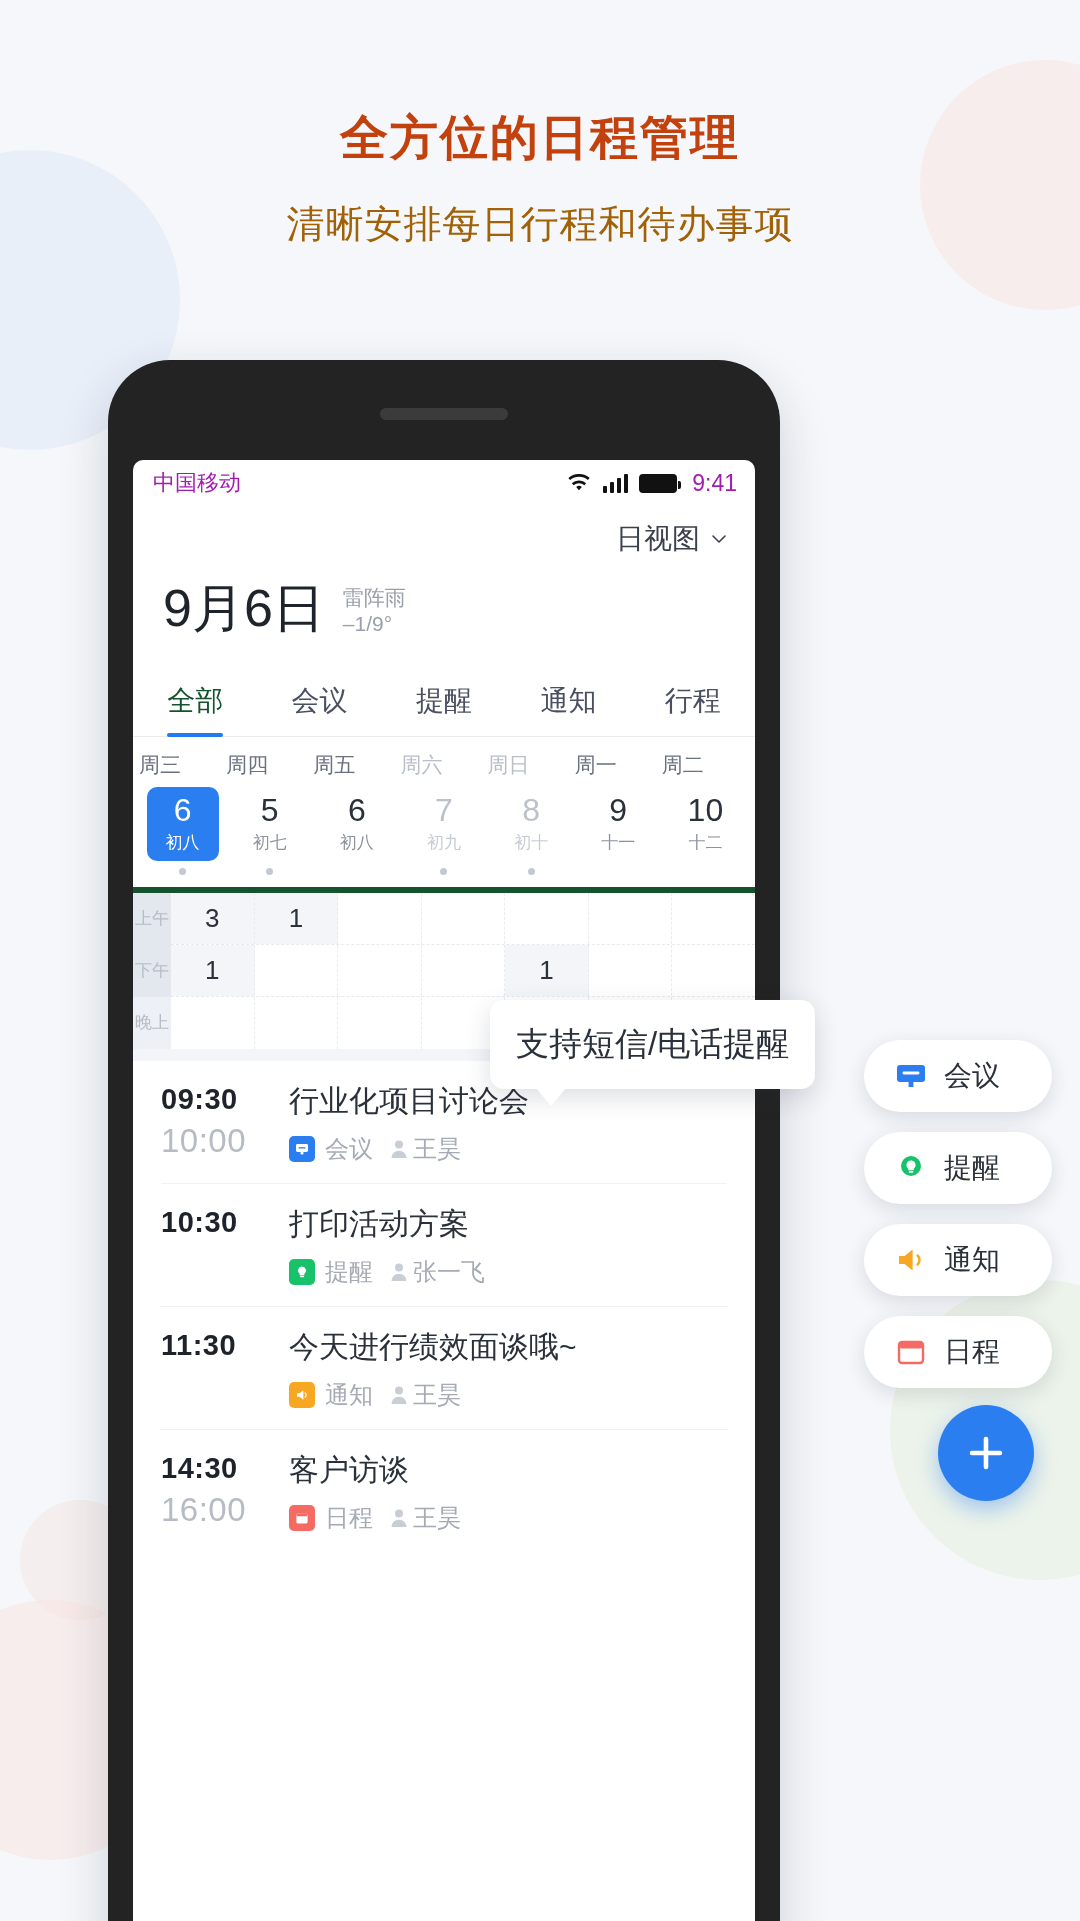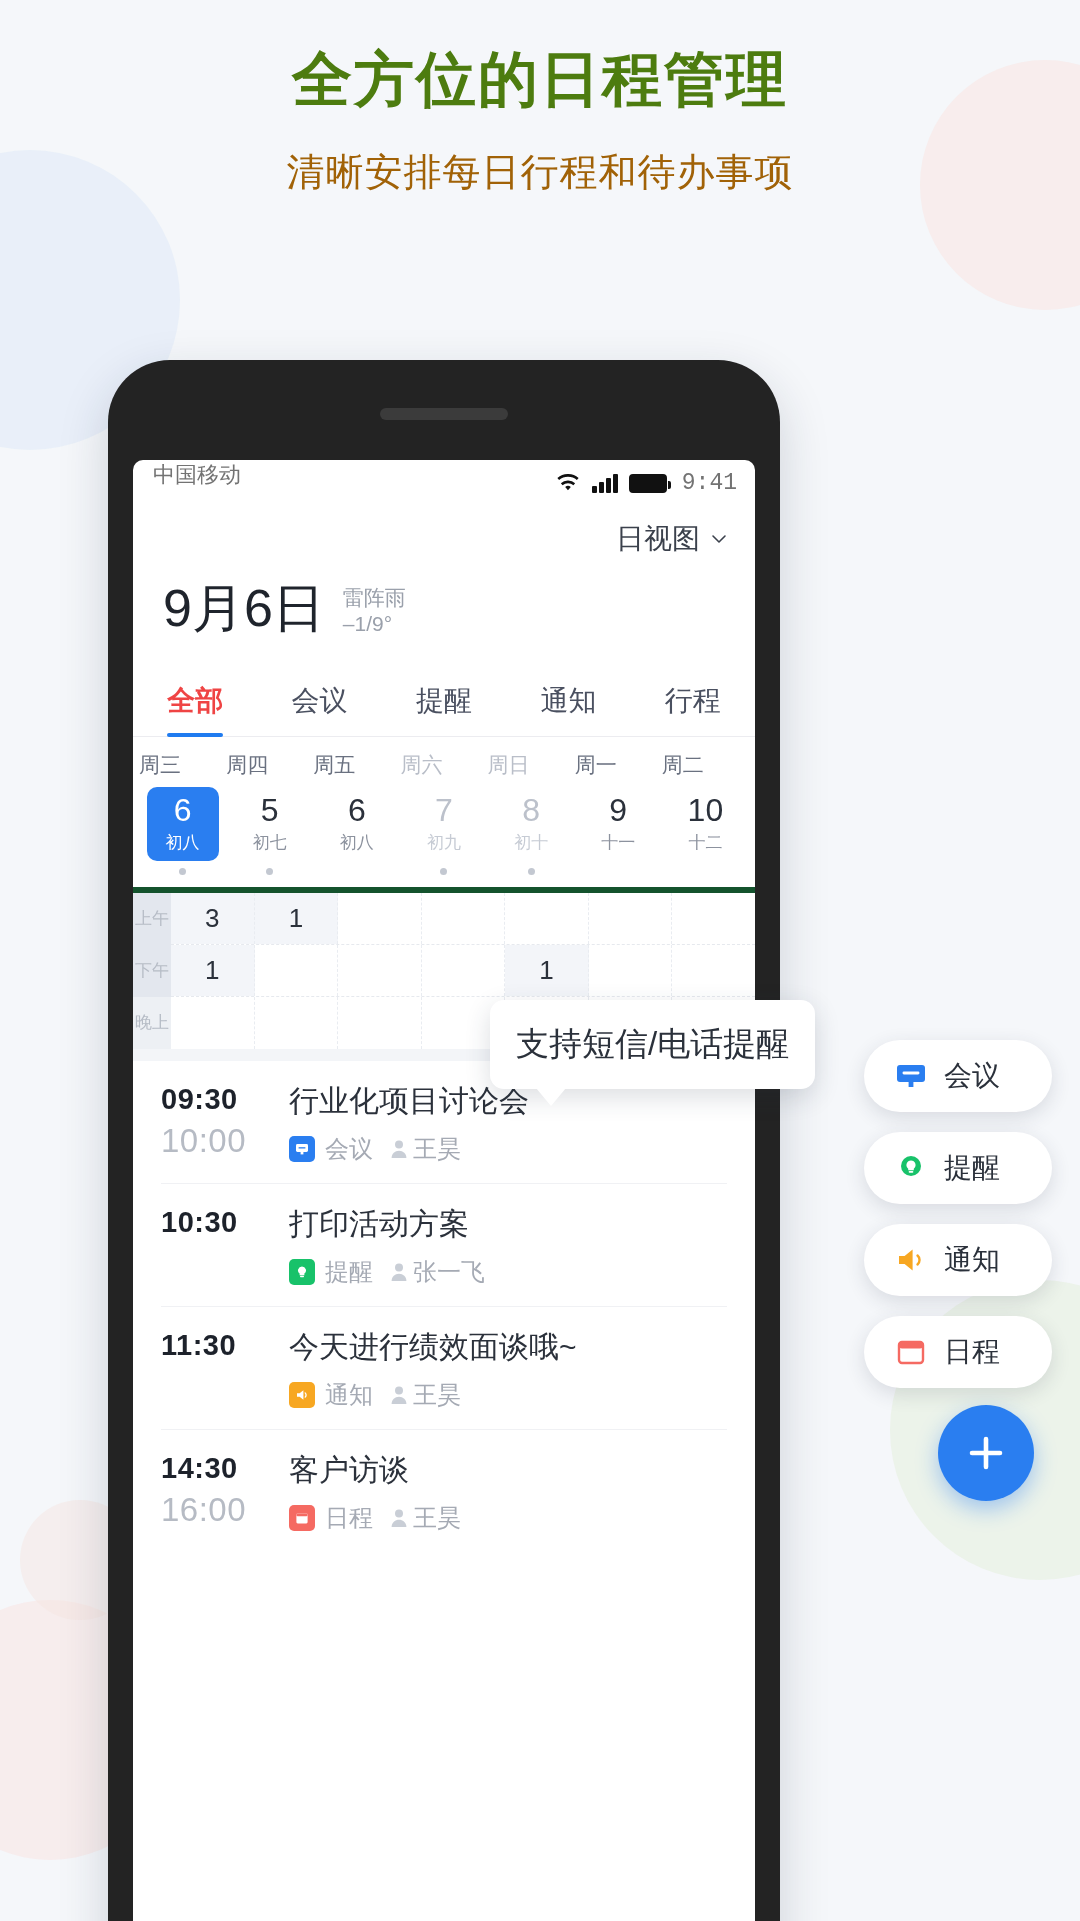--- a/index.html
+++ b/index.html
@@ -15,22 +15,22 @@
   .blob { position: absolute; border-radius: 50%; }
   .blob-left-top   { left: -120px; top: 150px;  width: 300px; height: 300px; background: #dfe9f7; opacity: .55; }
   .blob-right-top  { right: -90px; top: 60px;   width: 250px; height: 250px; background: #fbe3e0; opacity: .5; }
   .blob-right-mid  { right: -110px; top: 1280px; width: 300px; height: 300px; background: #e4efd9; opacity: .5; }
   .blob-left-bot   { left: -80px;  top: 1600px; width: 260px; height: 260px; background: #fbe0dd; opacity: .45; }
   .blob-left-mid   { left: 20px; top: 1500px; width: 120px; height: 120px; background: #f6e6e2; opacity: .5; }
 
   
   .hero { position: absolute; left: 0; top: 0; width: 1080px; text-align: center; }
   .hero-title {
-    font-size: 60px; font-weight: bold; color: #4d7c0f;
-    letter-spacing: 2px; margin-top: 47px; line-height: 1.1;
+    font-size: 48px; font-weight: bold; color: #c2410c;
+    letter-spacing: 2px; margin-top: 112px; line-height: 1.1;
   }
   .hero-sub {
     font-size: 38px; color: #a16207; margin-top: 34px; letter-spacing: 1px;
   }
 
   
   .phone {
     position: absolute; left: 108px; top: 360px;
     width: 672px; height: 1600px;
     background: #232323;
@@ -44,22 +44,22 @@
   .screen {
     position: absolute; left: 25px; top: 100px;
     width: 622px; height: 1500px;
     background: #ffffff;
     border-radius: 10px 10px 0 0;
     overflow: hidden;
   }
 
   
   .statusbar {
-    height: 46px; display: flex; 
-    padding: 0 18px 0 20px; font-size: 22px; color: #737373; font-family: Liberation Mono, monospace;
+    height: 46px; display: flex; align-items: center;
+    padding: 0 18px 0 20px; font-size: 22px; color: #a21caf;
   }
   .sb-carrier { font-weight: normal; }
   .sb-spacer { flex: 1; }
   .sb-icons { display: flex; align-items: center; gap: 11px; }
   .ico-wifi { width: 26px; height: 20px; }
   .ico-signal { display: flex; align-items: flex-end; gap: 2.5px; height: 20px; }
   .ico-signal i { display: block; width: 4.5px; background: #111; border-radius: 1px; }
   .ico-signal i:nth-child(1) { height: 7px; }
   .ico-signal i:nth-child(2) { height: 11px; }
   .ico-signal i:nth-child(3) { height: 15px; }
@@ -88,21 +88,21 @@
   .weather { padding-bottom: 7px; line-height: 1.25; }
   .weather-desc { font-size: 21px; color: #9aa0ab; }
   .weather-temp { font-size: 21px; color: #9aa0ab; }
 
   
   .tabs { display: flex; margin-top: 26px; border-bottom: 1px solid #ececf0; }
   .tab {
     flex: 1; text-align: center; font-size: 28px; color: #4a5060;
     padding: 12px 0 16px 0; position: relative;
   }
-  .tab.active { color: #ef4444; font-weight: bold; }
+  .tab.active { color: #14532d; }
   .tab.active::after {
     content: ""; position: absolute; left: 50%; transform: translateX(-50%);
     bottom: -1px; width: 56px; height: 4px; background: #1f7bf0; border-radius: 2px;
   }
 
   
   .weekstrip { display: flex; padding: 14px 6px 0 6px; }
   .wcol { flex: 1; text-align: left; }
   .w-dow { font-size: 21px; color: #6a7180; }
   .wcol.muted .w-dow { color: #b9bec8; }

